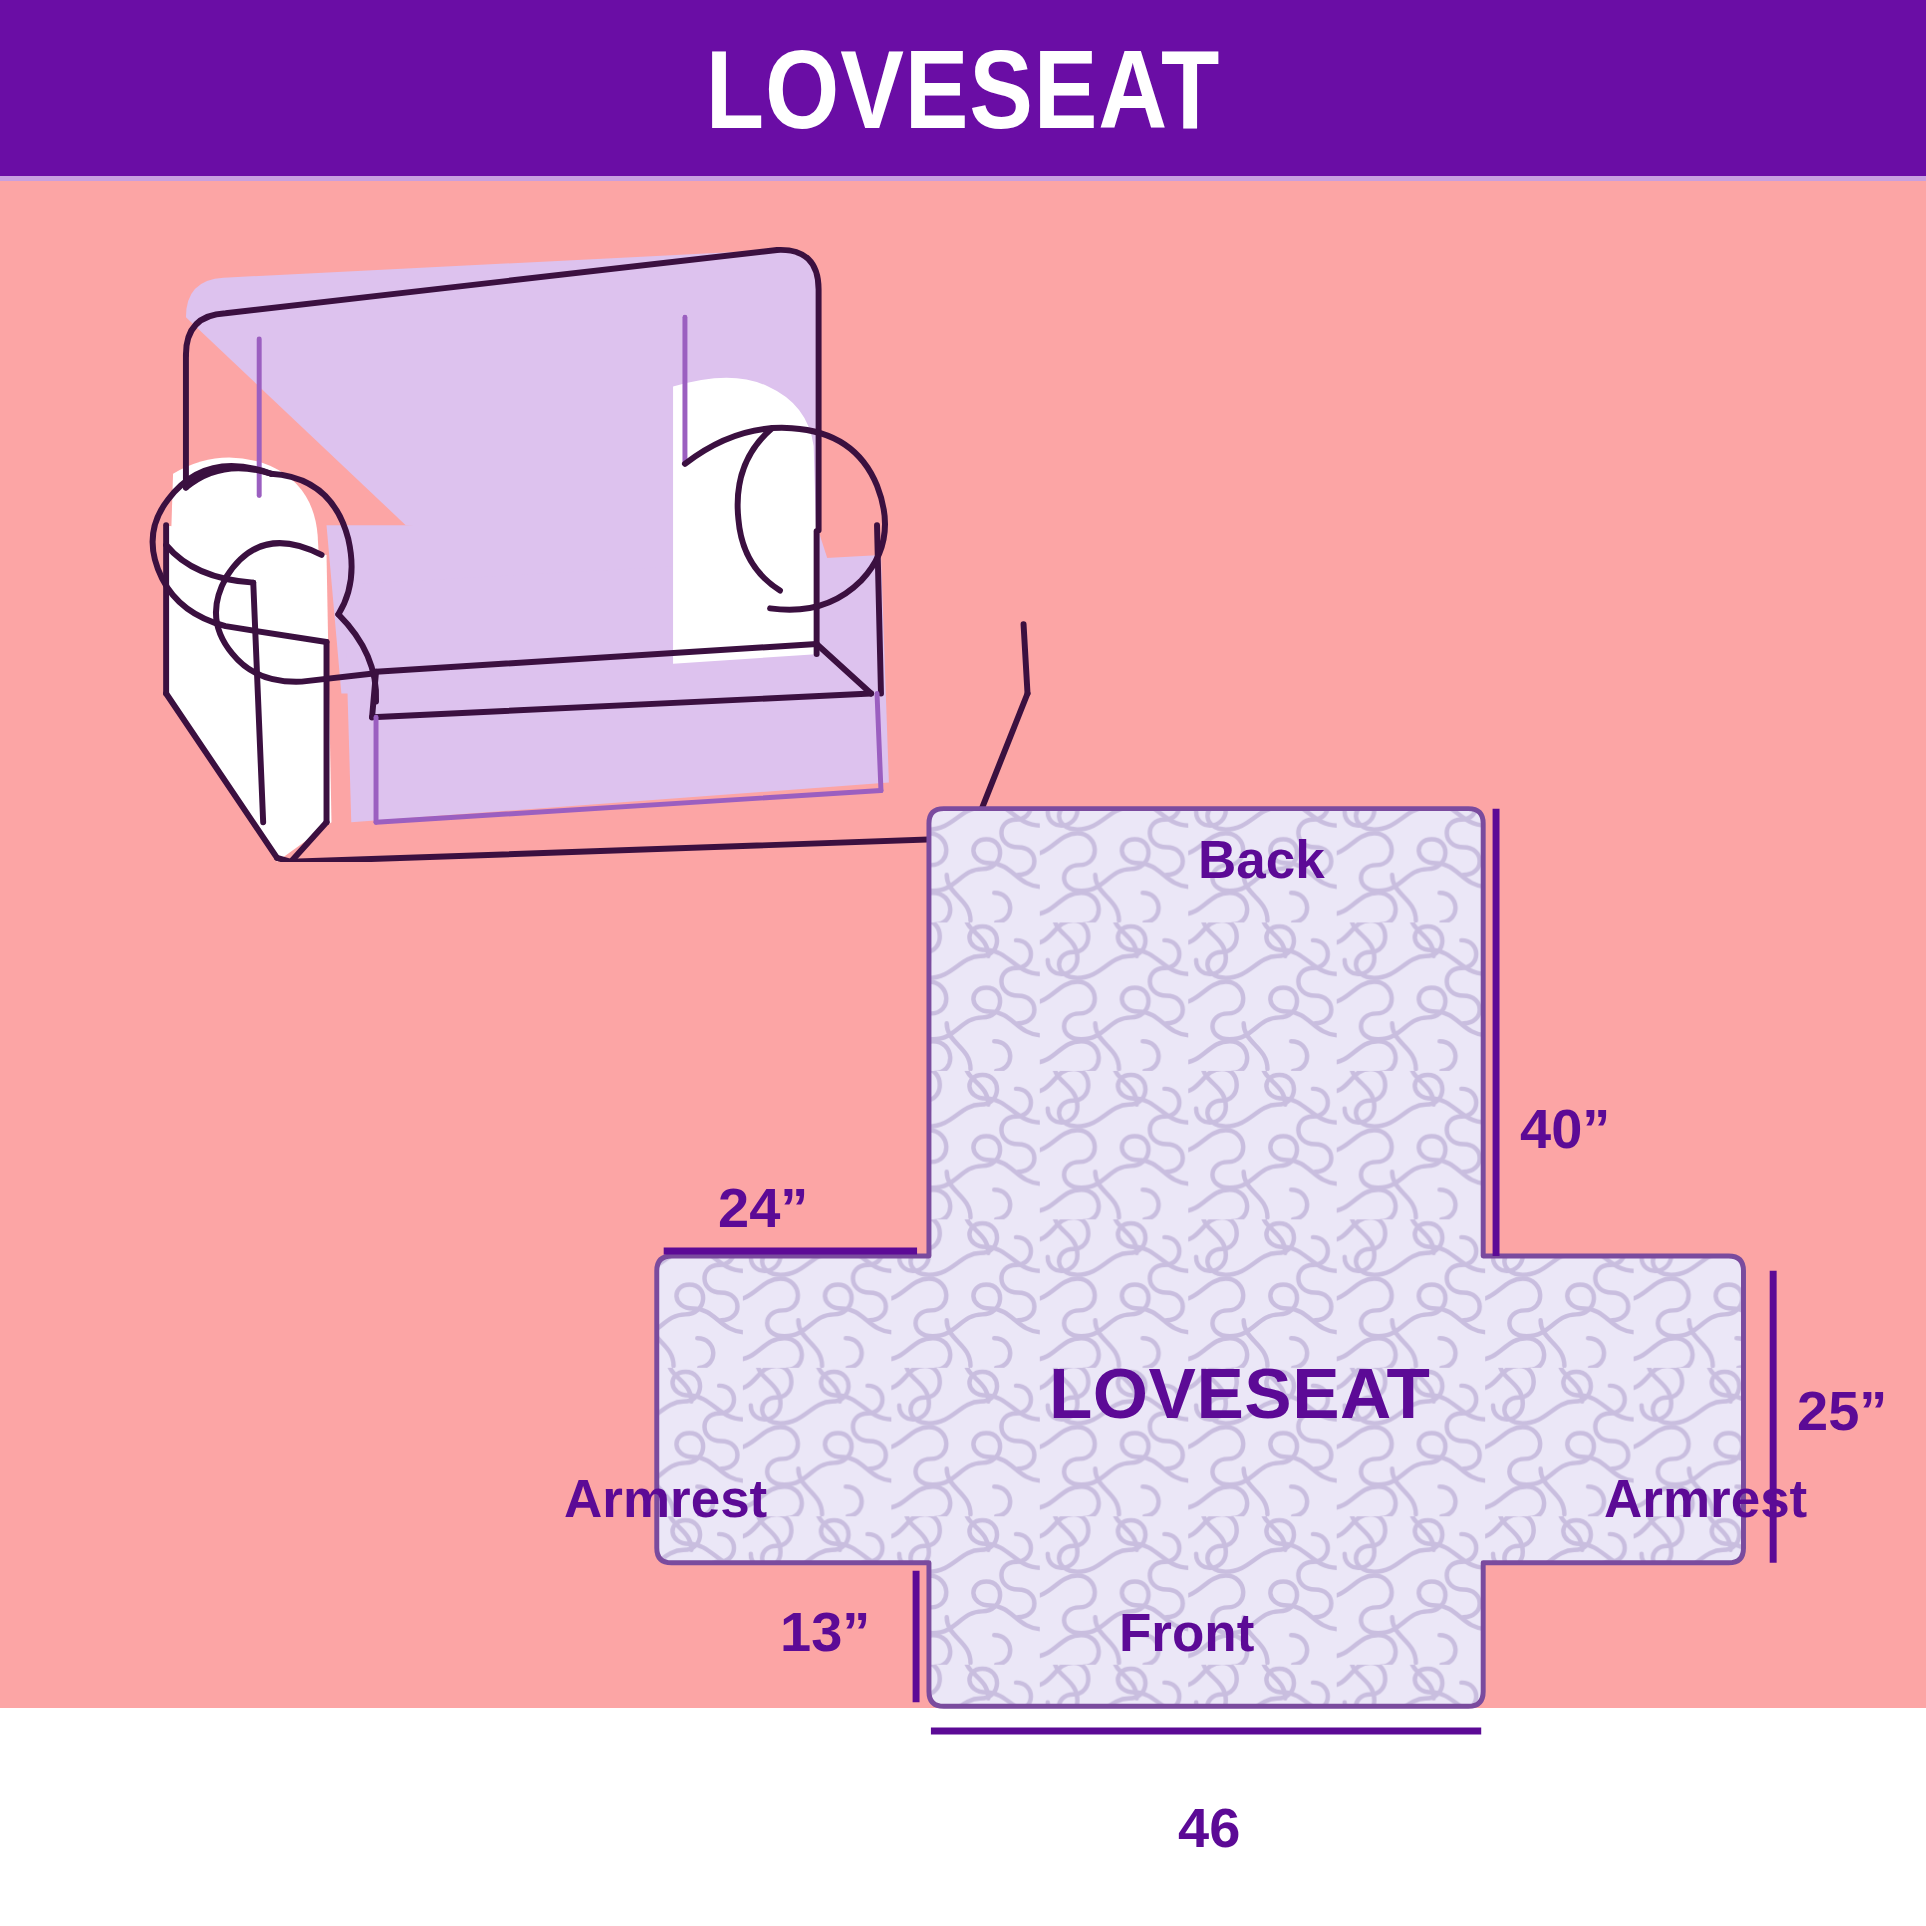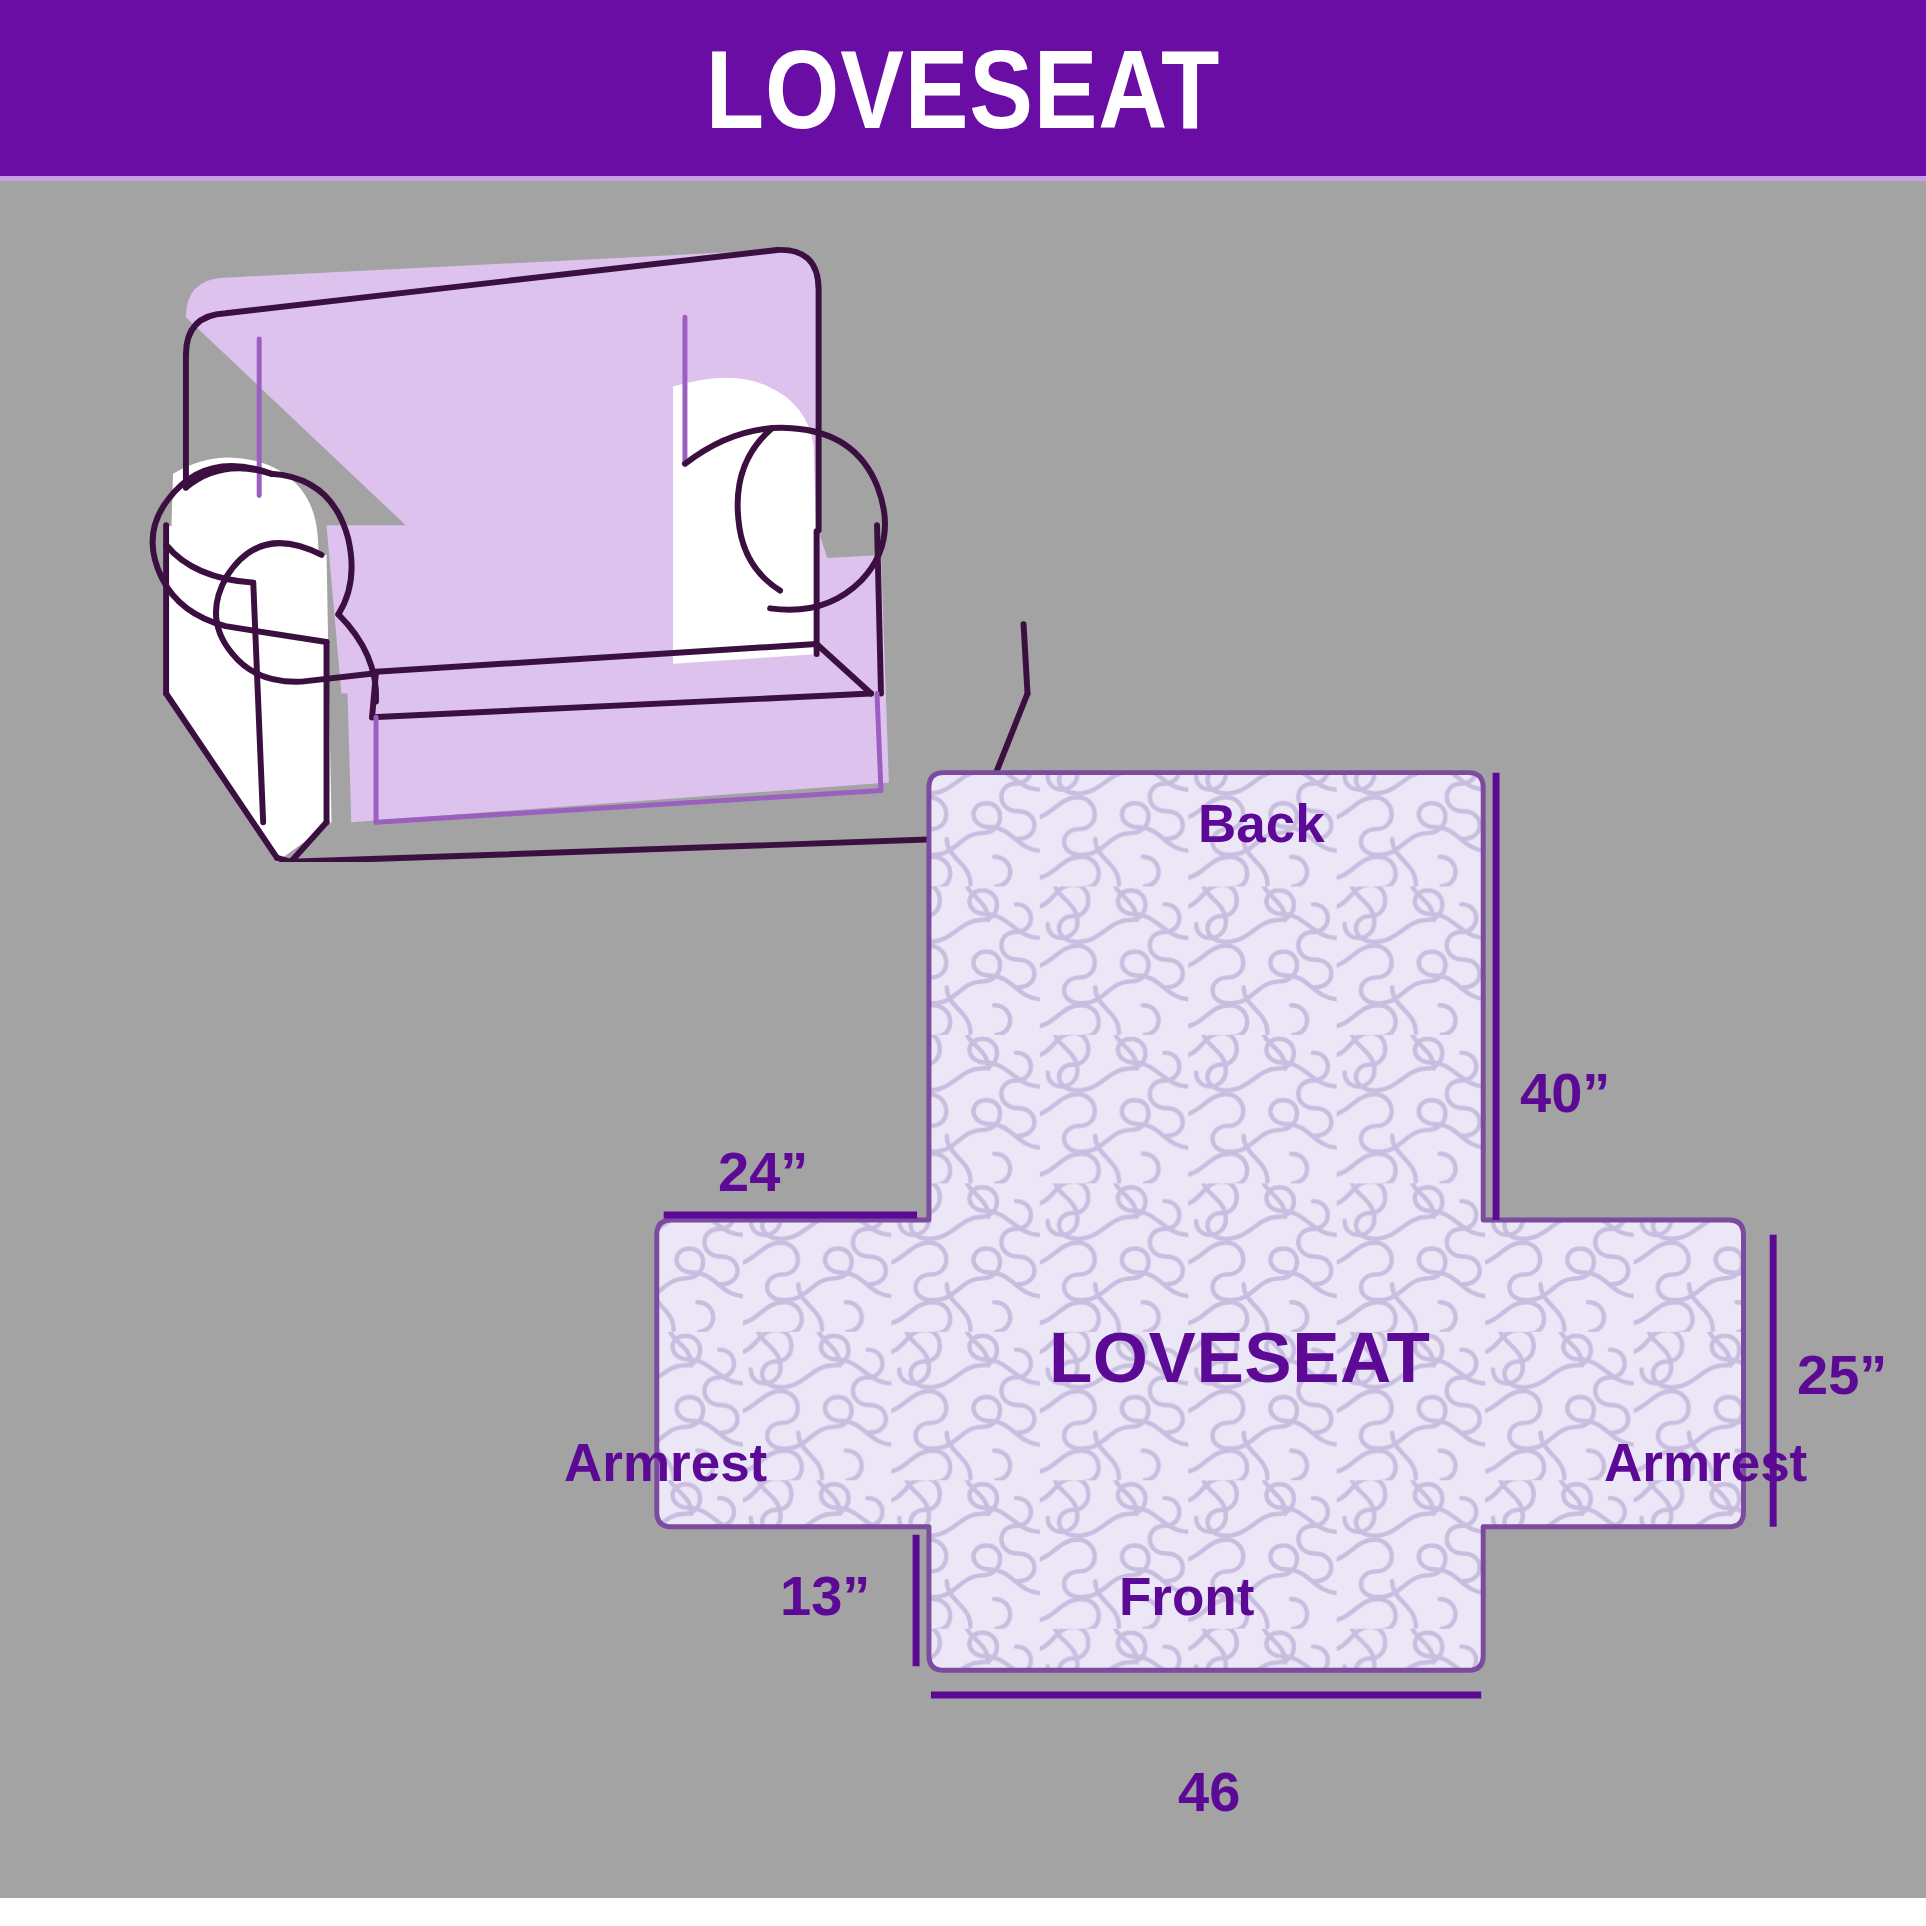--- a/index.html
+++ b/index.html
@@ -1,35 +1,35 @@
 <!DOCTYPE html>
 <html><head>
 <meta charset="utf-8">
 <style>
   html,body{margin:0;padding:0;background:#fff;}
   body{width:1927px;height:1927px;overflow:hidden;
        font-family:"Liberation Sans","DejaVu Sans",sans-serif;}
 
-  #page{position:relative;width:1927px;height:1898px;background:#a3a3a3;}
+  #page{position:relative;width:1927px;height:1708px;background:#fca5a5;}
 
   
   #banner{position:absolute;left:0;top:0;width:1927px;height:180px;
           background:#6a0da5;display:flex;align-items:center;justify-content:center;}
   #banner-title{color:#ffffff;font-size:111px;font-weight:700;letter-spacing:1px;
                 line-height:1;transform:scaleX(0.86);transform-origin:center;
                 white-space:nowrap;}
   #banner-edge{position:absolute;left:0;top:176px;width:1927px;height:5px;
                background:#c89fe0;}
 
   
   #sofa-wrap{position:absolute;left:79px;top:228px;width:1000px;height:634px;}
   #sofa-svg{display:block;width:100%;height:100%;}
 
   
-  #cover-wrap{position:absolute;left:594px;top:738px;width:1333px;height:1059px;text-decoration:underline;}
+  #cover-wrap{position:absolute;left:594px;top:774px;width:1333px;height:1059px;text-decoration:underline;}
   #cover-svg{display:block;width:100%;height:100%;}
 
   .dim-label,.panel-label{
       position:absolute;color:#5c0a96;font-weight:700;line-height:1;white-space:nowrap;}
   .dim-label{font-size:56px;}
   .panel-label{font-size:53px;}
   #label-loveseat{font-size:71px;letter-spacing:0.5px;}
 </style>
 </head>
 <body>

